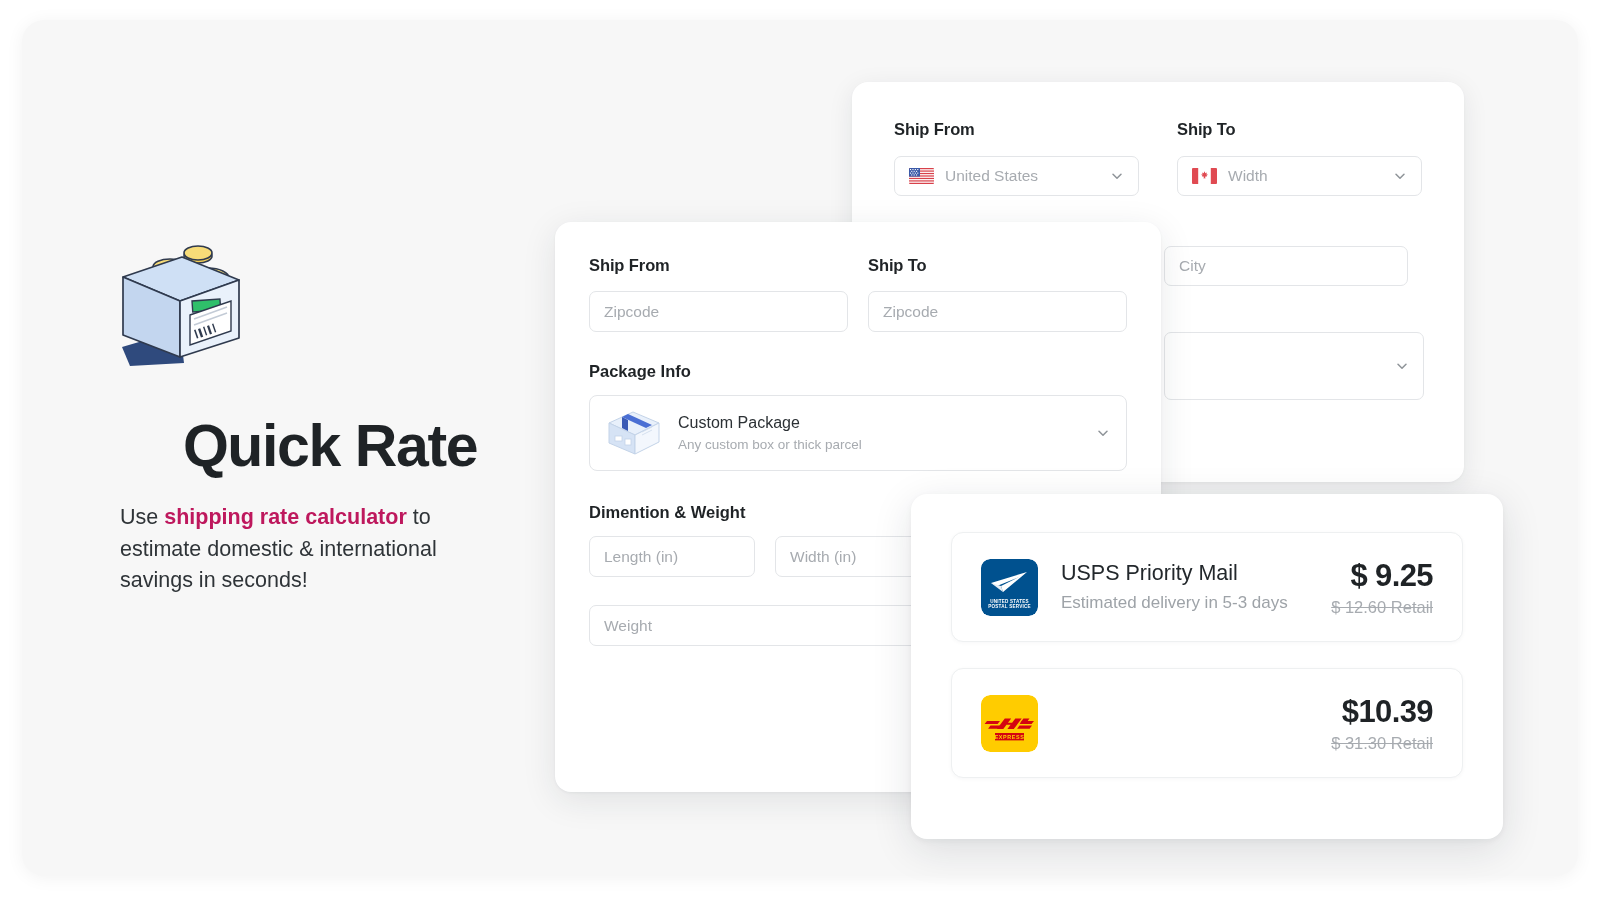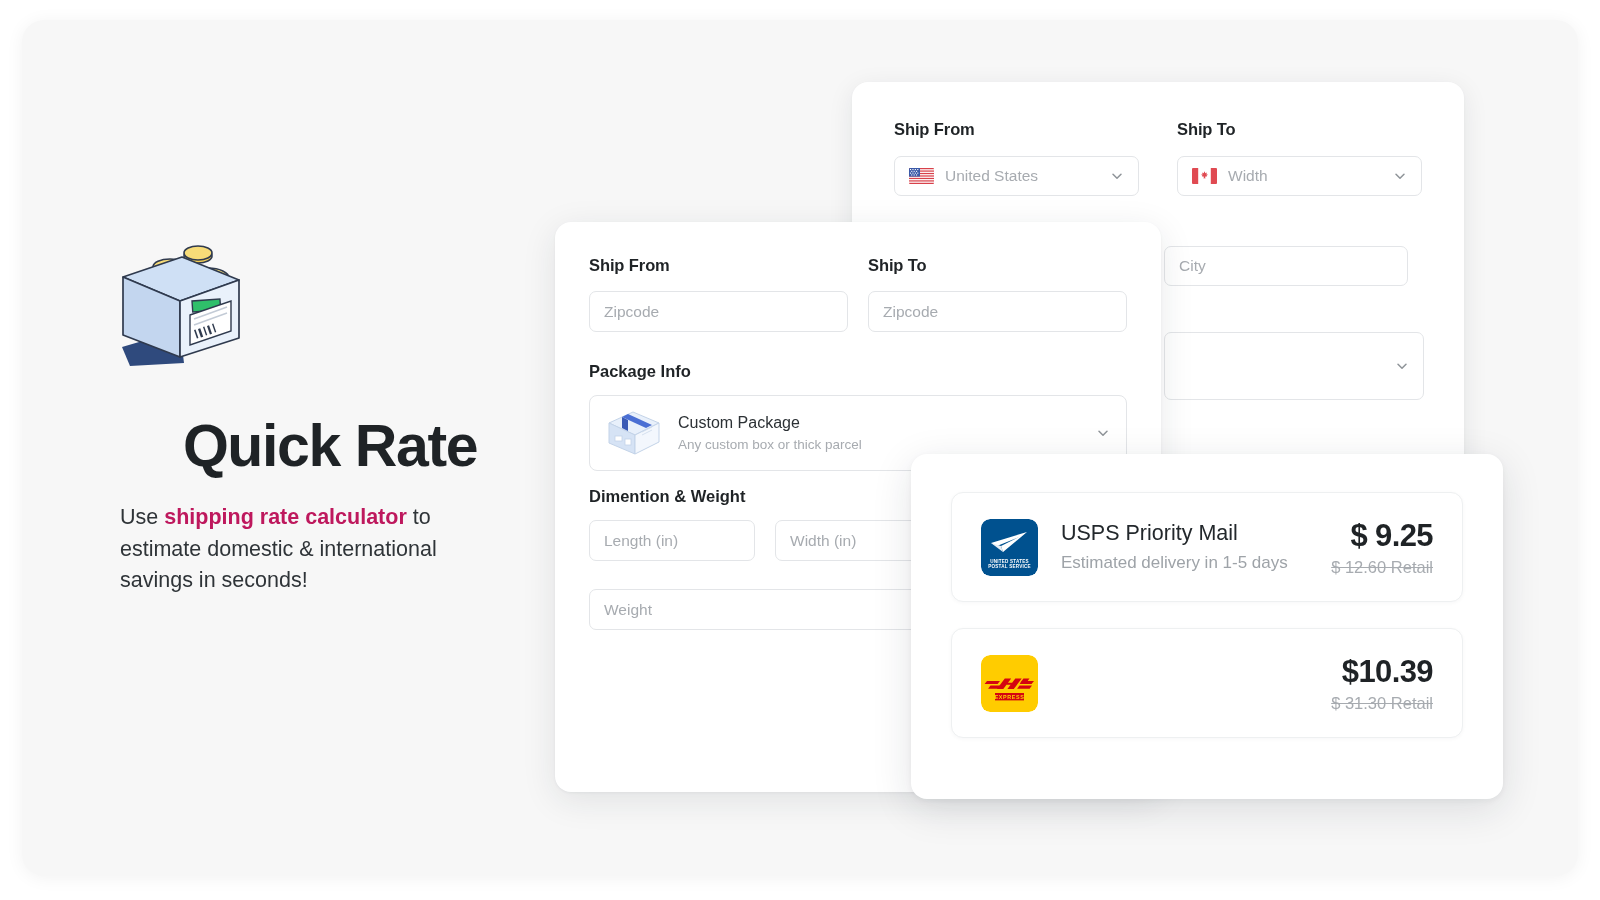--- a/index.html
+++ b/index.html
@@ -70,21 +70,21 @@
   .card-form {
     left: 533px; top: 202px;
     width: 606px; height: 570px;
     box-shadow: 0 8px 34px rgba(28,35,48,0.10), 0 1px 3px rgba(28,35,48,0.05);
     padding: 34px 34px 0 34px;
     z-index: 2;
   }
 
   
   .card-rates {
-    left: 889px; top: 434px;
+    left: 889px; top: 474px;
     width: 592px; height: 345px;
     box-shadow: 0 10px 40px rgba(28,35,48,0.12), 0 2px 6px rgba(28,35,48,0.05);
     padding: 38px 40px;
     z-index: 3;
   }
 
   
   .field-label {
     font-size: 16.5px;
     font-weight: 700;
@@ -146,21 +146,21 @@
   .section-label { font-size: 16.5px; font-weight: 700; color:#1f2326; margin-bottom: 14px; }
 
   .package-select {
     border: 1px solid #e3e5e8;
     border-radius: 8px;
     height: 76px;
     display: flex;
     align-items: center;
     padding: 0 16px;
     width: 538px;
-    margin-bottom: 16px;
+    margin-bottom: 32px;
   }
   .pkg-icon { width: 56px; height: 50px; flex: 0 0 auto; margin-right: 16px; }
   .pkg-texts { display: flex; flex-direction: column; gap: 5px; }
   .pkg-title { font-size: 16px; color: #2c3135; }
   .pkg-desc { font-size: 13.5px; color: #a7abb0; }
 
   .dim-row { display: flex; gap: 20px; margin-bottom: 28px; }
   .dim-row .input-box { width: 166px; height: 41px; }
   .weight-input { width: 538px; height: 41px; }
 
@@ -377,21 +377,21 @@
           <svg viewBox="0 0 57 57" width="57" height="57">
             <rect width="57" height="57" rx="9" fill="#00518f"></rect>
             <path d="M10 24 L46 13 L22 33 L20 27 L38 18 L16 27 Z" fill="#ffffff"></path>
             <path d="M10 24 L20 27 L22 33 Z" fill="#e8edf3"></path>
             <text x="28.5" y="43.5" font-family="'Liberation Sans',sans-serif" font-size="4.6" font-weight="700" fill="#ffffff" text-anchor="middle" letter-spacing="0.2">UNITED STATES</text>
             <text x="28.5" y="49" font-family="'Liberation Sans',sans-serif" font-size="4.6" font-weight="700" fill="#ffffff" text-anchor="middle" letter-spacing="0.2">POSTAL SERVICE</text>
           </svg>
         </div>
         <div class="rate-texts">
           <div class="rate-name">USPS Priority Mail</div>
-          <div class="rate-eta">Estimated delivery in 1-5 days</div>
+          <div class="rate-eta">Estimated delivery in 5-3 days</div>
         </div>
         <div class="rate-prices">
           <div class="rate-price">$ 9.25</div>
           <div class="rate-retail">$ 12.60 Retail</div>
         </div>
       </div>
 
       <div class="rate-row">
         <div class="carrier-logo">
           <svg viewBox="0 0 57 57" width="57" height="57">

